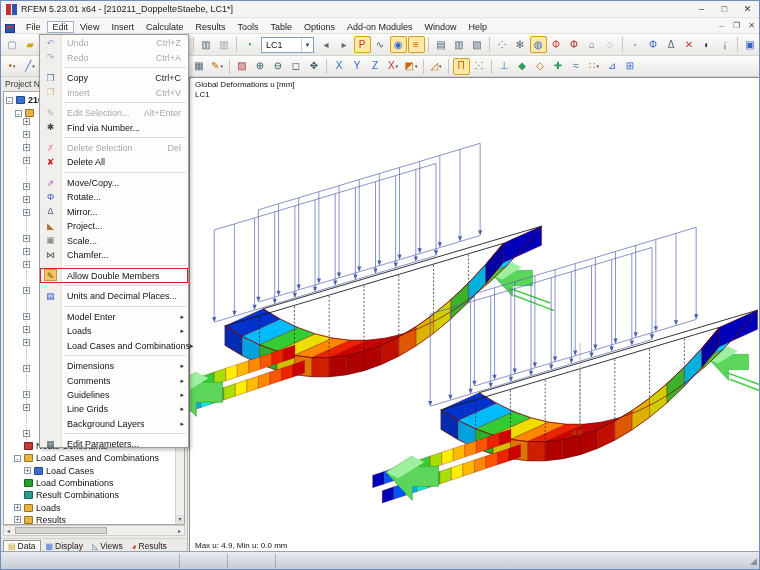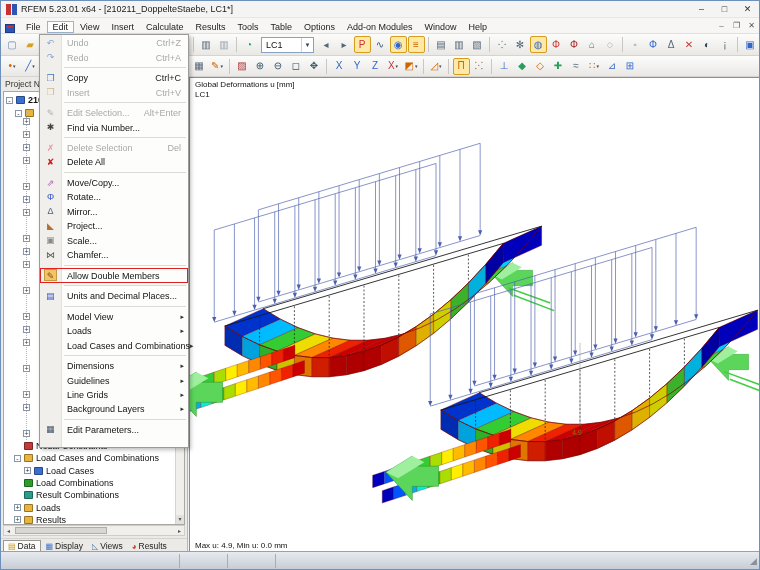--- a/index.html
+++ b/index.html
@@ -853,37 +853,42 @@
         <span class="mlabel">Allow Double Members</span>
       </div>
       <div class="msep"></div>
       <div class="mi">
         <span class="mic"><span class="icbg" style="color: rgb(51, 85, 204);">▤</span></span>
         <span class="mlabel">Units and Decimal Places...</span>
       </div>
       <div class="msep"></div>
       <div class="mi">
         <span class="mic"></span>
-        <span class="mlabel">Model View</span>
+        <span class="mlabel">Model Enter</span>
         <span class="marr">▸</span>
       </div>
       <div class="mi">
         <span class="mic"></span>
         <span class="mlabel">Loads</span>
         <span class="marr">▸</span>
       </div>
       <div class="mi">
         <span class="mic"></span>
         <span class="mlabel">Load Cases and Combinations</span>
         <span class="marr">▸</span>
       </div>
       <div class="msep"></div>
       <div class="mi">
         <span class="mic"></span>
         <span class="mlabel">Dimensions</span>
+        <span class="marr">▸</span>
+      </div>
+      <div class="mi">
+        <span class="mic"></span>
+        <span class="mlabel">Comments</span>
         <span class="marr">▸</span>
       </div>
       <div class="mi">
         <span class="mic"></span>
         <span class="mlabel">Guidelines</span>
         <span class="marr">▸</span>
       </div>
       <div class="mi">
         <span class="mic"></span>
         <span class="mlabel">Line Grids</span>

